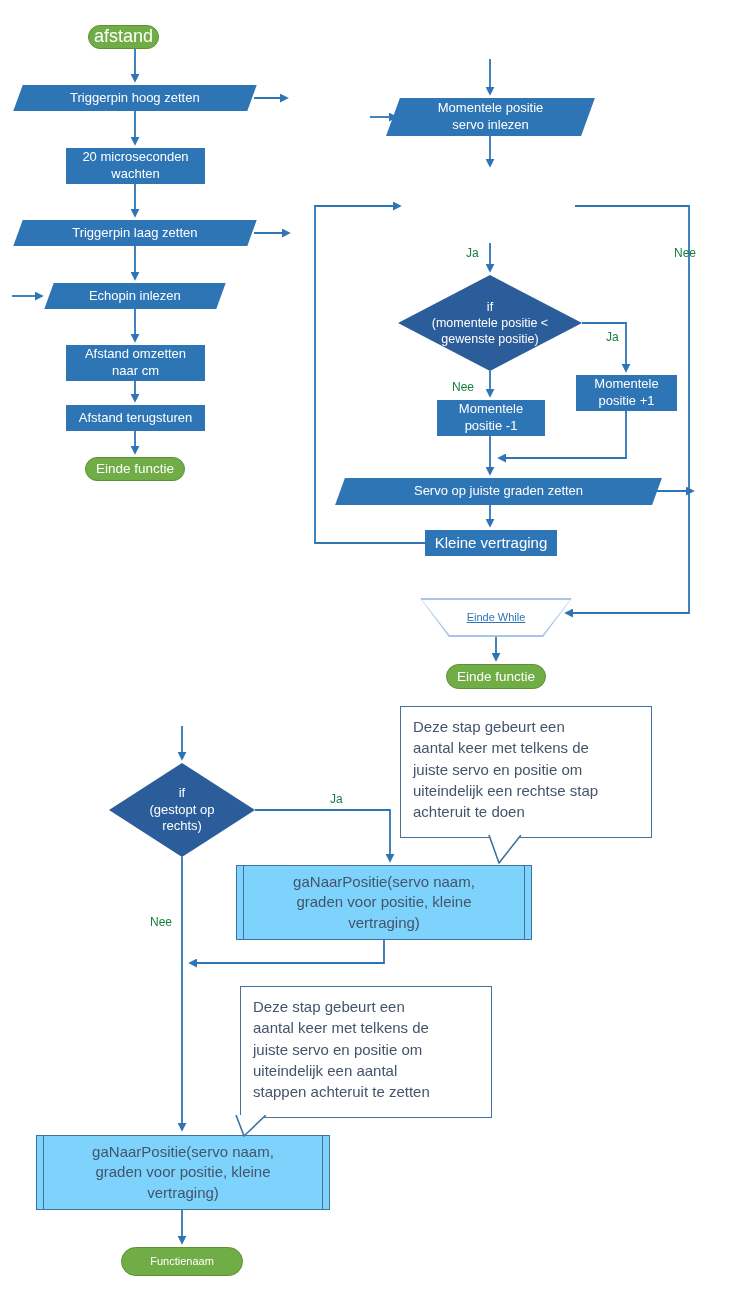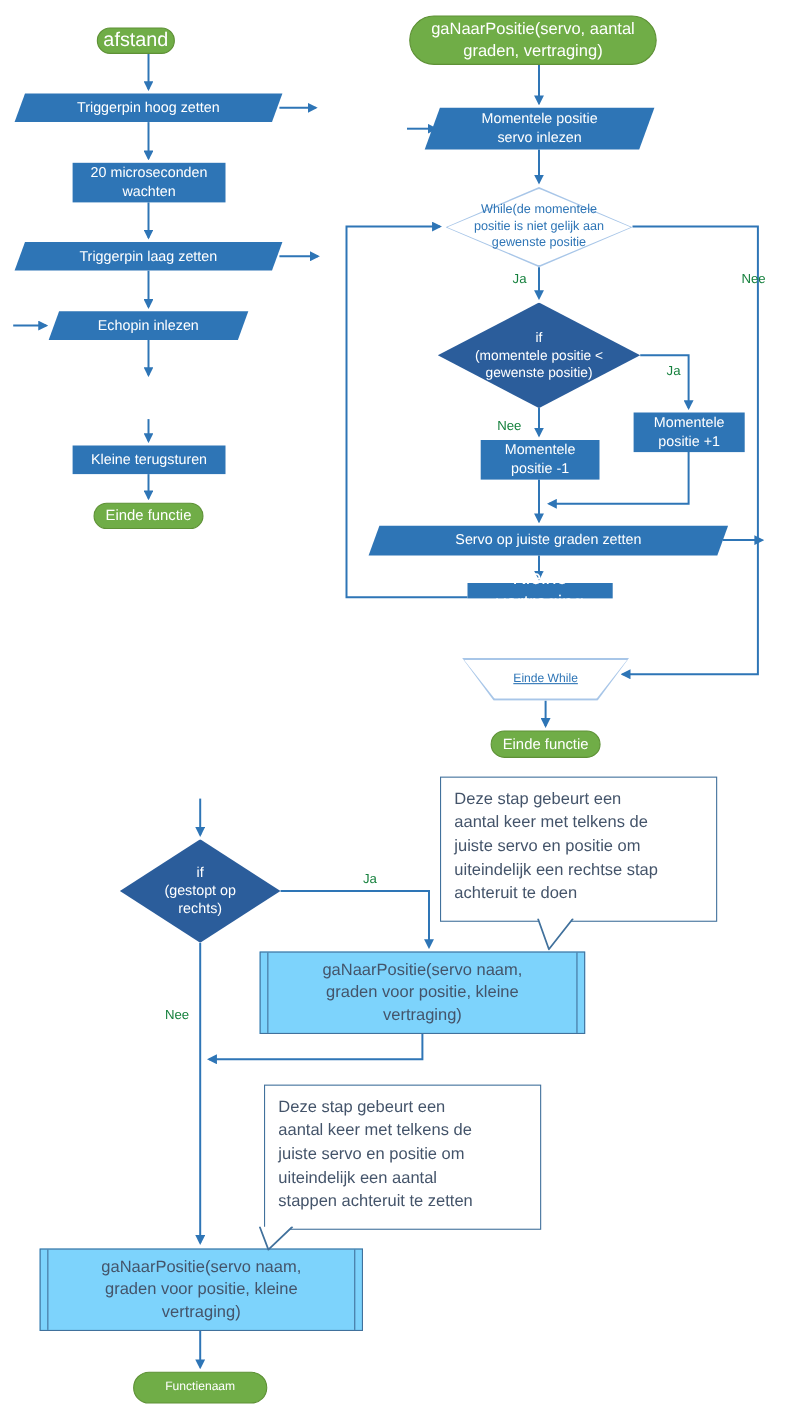--- a/index.html
+++ b/index.html
@@ -99,40 +99,33 @@
 wachten</div>
 
   <div class="shape para" style="left:18px;top:220px;width:234px;height:26px;font-size:13px;">
     <span class="ptext">Triggerpin laag zetten</span>
   </div>
 
   <div class="shape para" style="left:49px;top:283px;width:172px;height:26px;font-size:13px;">
     <span class="ptext">Echopin inlezen</span>
   </div>
 
+  <div class="shape brect" style="left:66px;top:345px;width:139px;height:36px;font-size:13px;">Afstand omzetten
+naar cm</div>
 
-  <div class="shape brect" style="left:66px;top:405px;width:139px;height:26px;font-size:13px;">Kleine terugsturen</div>
+  <div class="shape brect" style="left:66px;top:405px;width:139px;height:26px;font-size:13px;">Afstand terugsturen</div>
 
   <div class="shape pill" style="left:85px;top:457px;width:100px;height:24px;font-size:13.5px;">Einde functie</div>
 
-  <div class="shape pill" style="left:372px;top:14px;width:225px;height:45px;font-size:15px;">gaNaarPositie(servo, aantal
-graden, vertraging)</div>
 
   <div class="shape para" style="left:393px;top:98px;width:195px;height:38px;font-size:13px;">
     <span class="ptext">Momentele positie
 servo inlezen</span>
   </div>
 
-  <div class="outline-shape" style="left:405px;top:170px;width:170px;height:73px;">
-    <div class="od-border diamond-clip"></div>
-    <div class="od-fill diamond-clip"></div>
-    <div class="od-text" style="font-size:11.5px;">While(de momentele
-positie is niet gelijk aan
-gewenste positie</div>
-  </div>
 
   <div class="lbl" style="left:466px;top:246px;">Ja</div>
   <div class="lbl" style="left:674px;top:246px;">Nee</div>
 
   <div class="shape bdiamond" style="left:398px;top:275px;width:184px;height:96px;font-size:12.5px;">if
 (momentele positie &lt;
 gewenste positie)</div>
 
   <div class="lbl" style="left:606px;top:330px;">Ja</div>
   <div class="lbl" style="left:452px;top:380px;">Nee</div>
@@ -140,21 +133,21 @@
   <div class="shape brect" style="left:437px;top:400px;width:108px;height:36px;font-size:13px;">Momentele
 positie -1</div>
 
   <div class="shape brect" style="left:576px;top:375px;width:101px;height:36px;font-size:13px;">Momentele
 positie +1</div>
 
   <div class="shape para" style="left:340px;top:478px;width:317px;height:27px;font-size:13px;">
     <span class="ptext">Servo op juiste graden zetten</span>
   </div>
 
-  <div class="shape brect" style="left:425px;top:530px;width:132px;height:14px;font-size:18px;text-align:center;">Kleine vertraging</div>
+  <div class="shape brect" style="left:425px;top:530px;width:132px;height:26px;font-size:15px;text-align:center;">Kleine vertraging</div>
 
   <div class="outline-shape" style="left:420px;top:598px;width:152px;height:39px;">
     <div class="od-border trap-clip"></div>
     <div class="od-fill trap-clip"></div>
     <div class="od-text" style="font-size:11px;text-decoration:underline;">Einde While</div>
   </div>
 
   <div class="shape pill" style="left:446px;top:664px;width:100px;height:25px;font-size:13.5px;">Einde functie</div>
 
 

